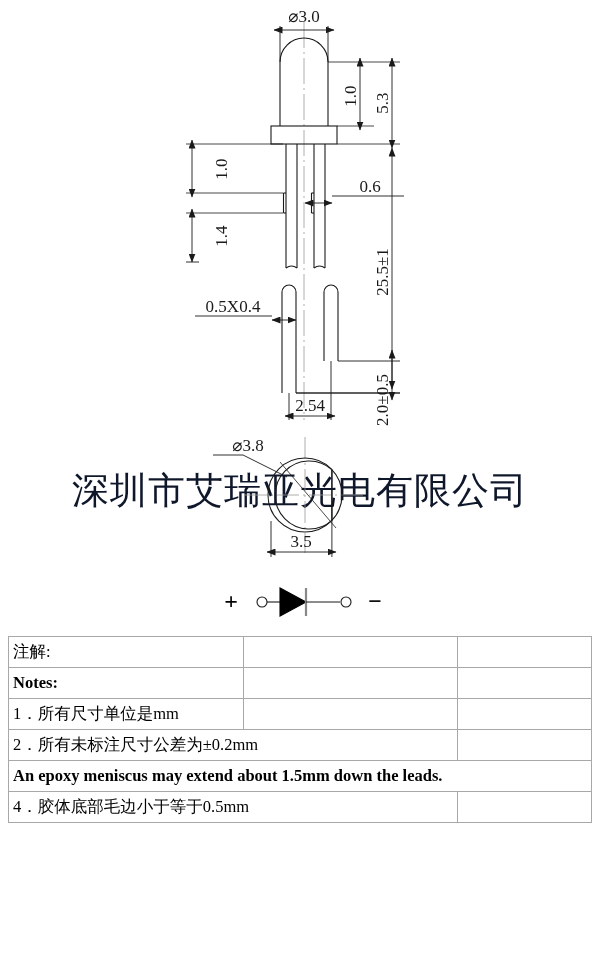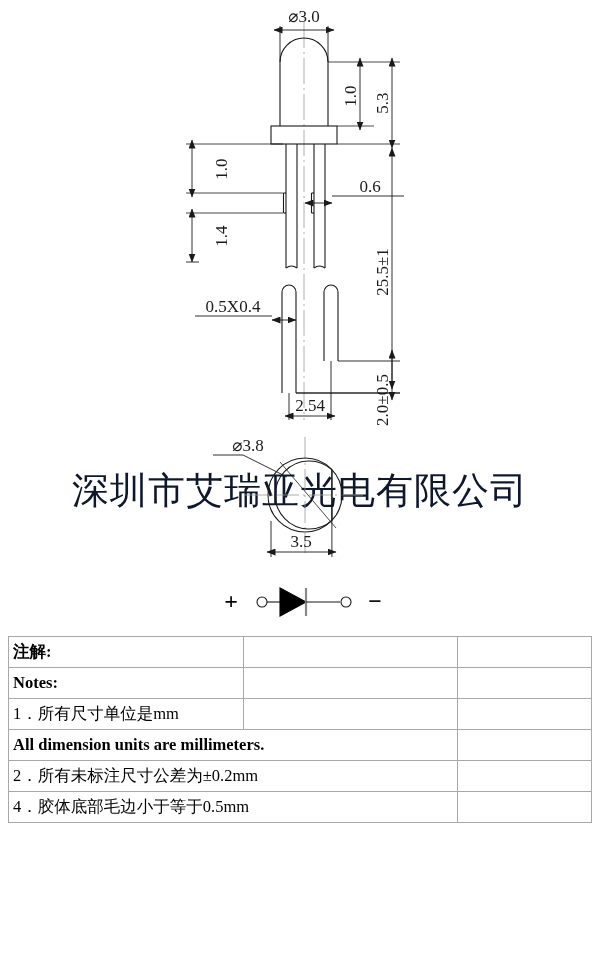--- a/index.html
+++ b/index.html
@@ -55,21 +55,21 @@
     font-size:16.5px;
     line-height:1.05;
     color:#000;
     white-space:nowrap;
     overflow:hidden;
   }
   #notes td.c2{width:205px;}
   #notes td.c3{width:125px;}
   #notes td.empty{}
   .cn{font-family:"DejaVu Sans", sans-serif;font-size:17px;}
-  .hdr{font-weight:bold;font-size:18px;}
+  .hdr{font-weight:normal;font-size:18px;}
   .en{font-family:"Liberation Serif", serif;font-size:16px;font-weight:bold;margin-left:48px;}
 </style>
 </head>
 <body>
 
 <div id="stage">
 
   <div class="watermark">深圳市艾瑞亚光电有限公司</div>
 
   <svg id="drawing" viewBox="0 0 600 630">
@@ -251,26 +251,25 @@
           <td class="en">Notes:</td>
           <td class="c2 empty"></td>
           <td class="c3 empty"></td>
         </tr>
         <tr>
           <td class="cn">1．所有尺寸单位是mm</td>
           <td class="c2 empty"></td>
           <td class="c3 empty"></td>
         </tr>
         <tr>
-          <td colspan="2" class="en">All dimension units are millimeters.</td>
-          <td class="c3 empty"></td>
-        </tr>
-        <tr>
           <td colspan="2" class="cn">2．所有未标注尺寸公差为±0.2mm</td>
           <td class="c3 empty"></td>
+        </tr>
+        <tr>
+          <td colspan="3" class="en">An epoxy meniscus may extend about 1.5mm down the leads.</td>
         </tr>
         <tr>
           <td colspan="2" class="cn">4．胶体底部毛边小于等于0.5mm</td>
           <td class="c3 empty"></td>
         </tr>
       </tbody>
   </table>
 
 </div>
 

